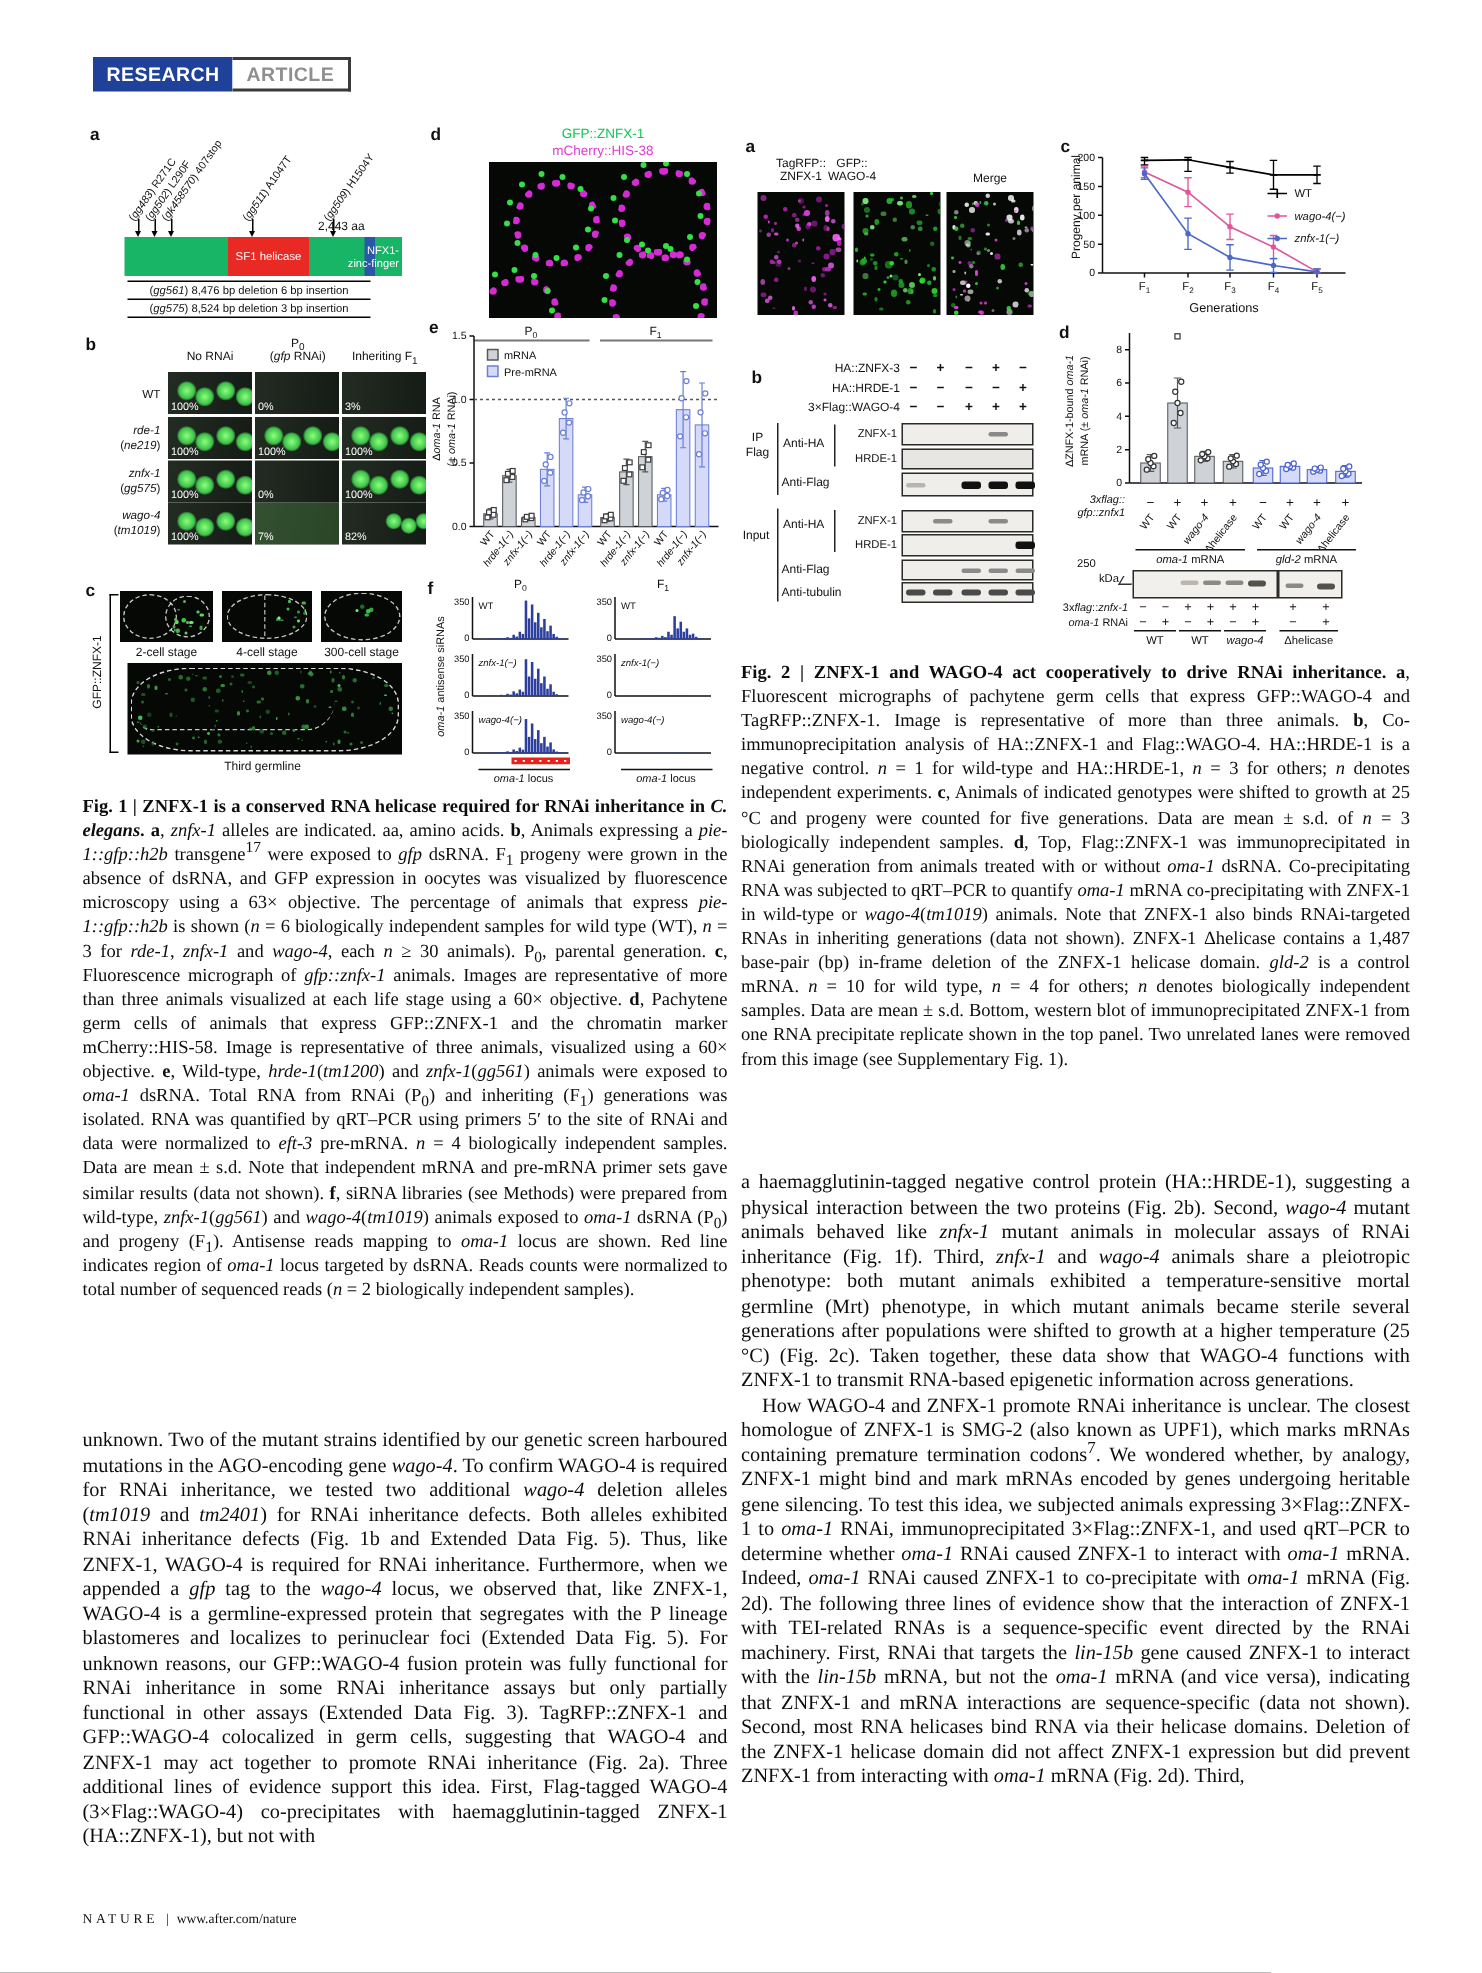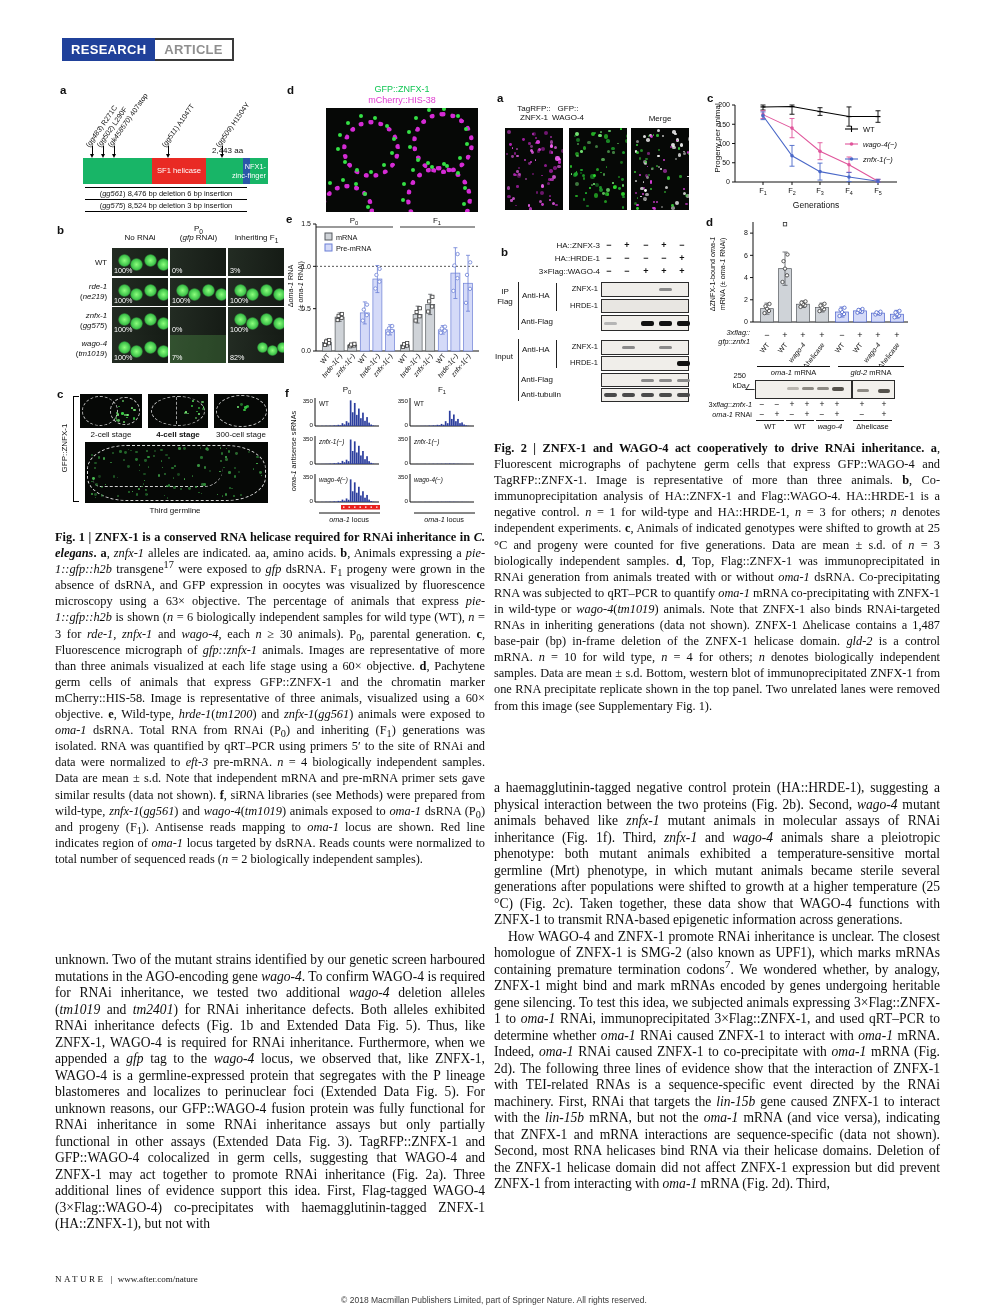--- a/index.html
+++ b/index.html
@@ -188,21 +188,21 @@
     </div>
   <div class="microb" id="embryo3" style="left:214px;top:394px;width:54px;height:34px;">
     <div class="dashell" style="left:2px;top:1px;width:49px;height:30px;"></div>
   <div class="dot" style="left: 49.0029%; top: 27.1177%; width: 2.84948px; height: 2.84948px; background: rgb(62, 224, 74); opacity: 0.470224;"></div>
       <div class="dot" style="left: 42.2802%; top: 35.6252%; width: 2.01016px; height: 2.01016px; background: rgb(125, 255, 125); opacity: 0.928829;"></div>
       <div class="dot" style="left: 58.9836%; top: 33.7381%; width: 2.98335px; height: 2.98335px; background: rgb(62, 224, 74); opacity: 0.758395;"></div>
       <div class="dot" style="left: 54.4328%; top: 43.465%; width: 2.54789px; height: 2.54789px; background: rgb(62, 224, 74); opacity: 0.805562;"></div>
       <div class="dot" style="left: 56.3954%; top: 35.174%; width: 2.65165px; height: 2.65165px; background: rgb(62, 224, 74); opacity: 0.860213;"></div>
     </div>
   <div class="abs tc f8 nw" style="left:80px;top:430px;width:62px;">2-cell stage</div>
-  <div class="abs tc f8 nw" style="left:148px;top:430px;width:60px;font-weight:bold;">4-cell stage</div>
+  <div class="abs tc f8 nw" style="left:148px;top:430px;width:60px;">4-cell stage</div>
   <div class="abs tc f8 nw" style="left:212px;top:430px;width:58px;">300-cell stage</div>
   <div class="microb" id="adult-germline" style="left:85px;top:442px;width:183px;height:61px;">
     <div class="abs" style="left:2px;top:3px;width:177px;height:54px;border:1.5px dashed rgba(255,255,255,0.85);border-radius:40px/24px;"></div>
     <div class="abs" style="left:8px;top:26px;width:130px;height:18px;border-bottom:1.5px dashed rgba(255,255,255,0.8);border-radius:0 0 50px 20px;"></div>
   <div class="dot" style="left: 43.0261%; top: 50.8988%; width: 1.89592px; height: 1.89592px; background: rgb(76, 196, 85); opacity: 0.556864;"></div>
       <div class="dot" style="left: 66.1874%; top: 8.89936%; width: 1.85107px; height: 1.85107px; background: rgb(42, 122, 51); opacity: 0.931703;"></div>
       <div class="dot" style="left: 8.88019%; top: 71.7867%; width: 1.72242px; height: 1.72242px; background: rgb(47, 143, 58); opacity: 0.539476;"></div>
       <div class="dot" style="left: 42.9915%; top: 86.2776%; width: 1.67364px; height: 1.67364px; background: rgb(47, 143, 58); opacity: 0.804394;"></div>
       <div class="dot" style="left: 75.6138%; top: 40.9483%; width: 1.51072px; height: 1.51072px; background: rgb(42, 122, 51); opacity: 0.807593;"></div>
       <div class="dot" style="left: 27.4209%; top: 26.5418%; width: 2.82528px; height: 2.82528px; background: rgb(47, 143, 58); opacity: 0.806644;"></div>
@@ -1214,21 +1214,21 @@
         <text x="167" y="131" font-size="7" text-anchor="end" fill="#111" font-family="Liberation Sans, sans-serif" transform="rotate(-52 167 131)">Δhelicase</text>
         <rect x="50.3" y="8.522222222222215" width="3.4" height="3.4" fill="#fff" stroke="#333" stroke-width="0.8"></rect>
       </svg></div>
   <div class="abs rot nw" style="left:708px;top:334px;width:120px;font-size:7.2px;line-height:9.5px;">ΔZNFX-1-bound <i>oma-1</i><br>mRNA (± <i>oma-1</i> RNAi)</div>
   <div class="abs tr it nw" style="left:692px;top:328px;width:58px;font-size:7.3px;line-height:9px;">3x<i>flag</i>::<br><i>gfp</i>::<i>znfx1</i></div>
   <div class="abs" id="fig2d-blot">
       <div style="position: absolute; left: 757px; top: 366px; width: 73px; height: 1px; background: rgb(17, 17, 17);"></div>
       <div style="position: absolute; left: 838px; top: 366px; width: 66px; height: 1px; background: rgb(17, 17, 17);"></div>
       <div style="position: absolute; left: 757px; top: 368px; width: 73px; text-align: center; font-size: 7.5px;"><i>oma-1</i> mRNA</div>
       <div style="position: absolute; left: 838px; top: 368px; width: 66px; text-align: center; font-size: 7.5px;"><i>gld-2</i> mRNA</div>
-      <div style="position: absolute; left: 718px; top: 371px; width: 28px; text-align: right; font-size: 7.5px;">250</div>
+      <div style="position: absolute; left: 718px; top: 371px; width: 28px; font-size: 7.5px;">250</div>
       <div style="position: absolute; left: 718px; top: 381px; width: 28px; text-align: right; font-size: 7.5px;">kDa</div>
       <div style="position: absolute; left: 747px; top: 384px; width: 8px; height: 5px; border-bottom: 1px solid rgb(51, 51, 51); border-left: 1px solid rgb(51, 51, 51); transform: skewX(-30deg);"></div>
       <div style="position: absolute; left: 755px; top: 380px; width: 95px; height: 17px; border: 1px solid rgb(43, 43, 43); background: rgb(242, 240, 236);">
         <div style="position: absolute; left: 31px; top: 6px; width: 12px; height: 3px; background: rgb(185, 182, 176); border-radius: 2px;"></div>
         <div style="position: absolute; left: 46px; top: 6px; width: 12px; height: 3px; background: rgb(141, 138, 132); border-radius: 2px;"></div>
         <div style="position: absolute; left: 61px; top: 6px; width: 12px; height: 3px; background: rgb(141, 138, 132); border-radius: 2px;"></div>
         <div style="position: absolute; left: 76px; top: 6px; width: 12px; height: 4px; background: rgb(85, 82, 76); border-radius: 2px;"></div>
       </div>
       <div style="position: absolute; left: 852px; top: 380px; width: 41px; height: 17px; border: 1px solid rgb(43, 43, 43); background: rgb(242, 240, 236);">
         <div style="position: absolute; left: 4px; top: 8px; width: 12px; height: 3px; background: rgb(141, 138, 132); border-radius: 2px;"></div>
@@ -1267,15 +1267,14 @@
   <div class="abs bodytext" style="left:494px;top:780px;width:446px;">
     <div>a haemagglutinin-tagged negative control protein (HA::HRDE-1), suggesting a physical interaction between the two proteins (Fig. 2b). Second, <i>wago-4</i> mutant animals behaved like <i>znfx-1</i> mutant animals in molecular assays of RNAi inheritance (Fig. 1f). Third, <i>znfx-1</i> and <i>wago-4</i> animals share a pleiotropic phenotype: both mutant animals exhibited a temperature-sensitive mortal germline (Mrt) phenotype, in which mutant animals became sterile several generations after populations were shifted to growth at a higher temperature (25 °C) (Fig. 2c). Taken together, these data show that WAGO-4 functions with ZNFX-1 to transmit RNA-based epigenetic information across generations.</div>
     <div style="text-indent:14px;">How WAGO-4 and ZNFX-1 promote RNAi inheritance is unclear. The closest homologue of ZNFX-1 is SMG-2 (also known as UPF1), which marks mRNAs containing premature termination codons<sup>7</sup>. We wondered whether, by analogy, ZNFX-1 might bind and mark mRNAs encoded by genes undergoing heritable gene silencing. To test this idea, we subjected animals expressing 3×Flag::ZNFX-1 to <i>oma-1</i> RNAi, immunoprecipitated 3×Flag::ZNFX-1, and used qRT–PCR to determine whether <i>oma-1</i> RNAi caused ZNFX-1 to interact with <i>oma-1</i> mRNA. Indeed, <i>oma-1</i> RNAi caused ZNFX-1 to co-precipitate with <i>oma-1</i> mRNA (Fig. 2d). The following three lines of evidence show that the interaction of ZNFX-1 with TEI-related RNAs is a sequence-specific event directed by the RNAi machinery. First, RNAi that targets the <i>lin-15b</i> gene caused ZNFX-1 to interact with the <i>lin-15b</i> mRNA, but not the <i>oma-1</i> mRNA (and vice versa), indicating that ZNFX-1 and mRNA interactions are sequence-specific (data not shown). Second, most RNA helicases bind RNA via their helicase domains. Deletion of the ZNFX-1 helicase domain did not affect ZNFX-1 expression but did prevent ZNFX-1 from interacting with <i>oma-1</i> mRNA (Fig. 2d). Third,</div>
   </div>
 
   <div class="abs nw" style="left:55px;top:1274px;font-family:'Liberation Serif',serif;font-size:9px;">
     <span style="letter-spacing:2.5px;">NATURE</span>
     <span style="margin:0 3px;">|</span>
     <span>www.after.com/nature</span>
   </div>
-  <div class="abs tc" style="left:0;top:1295px;width:988px;font-size:8.5px;color:#3a3a3a;">© 2018 Macmillan Publishers Limited, part of Springer Nature. All rights reserved.</div>
 
 </div>
 
 </body></html>

